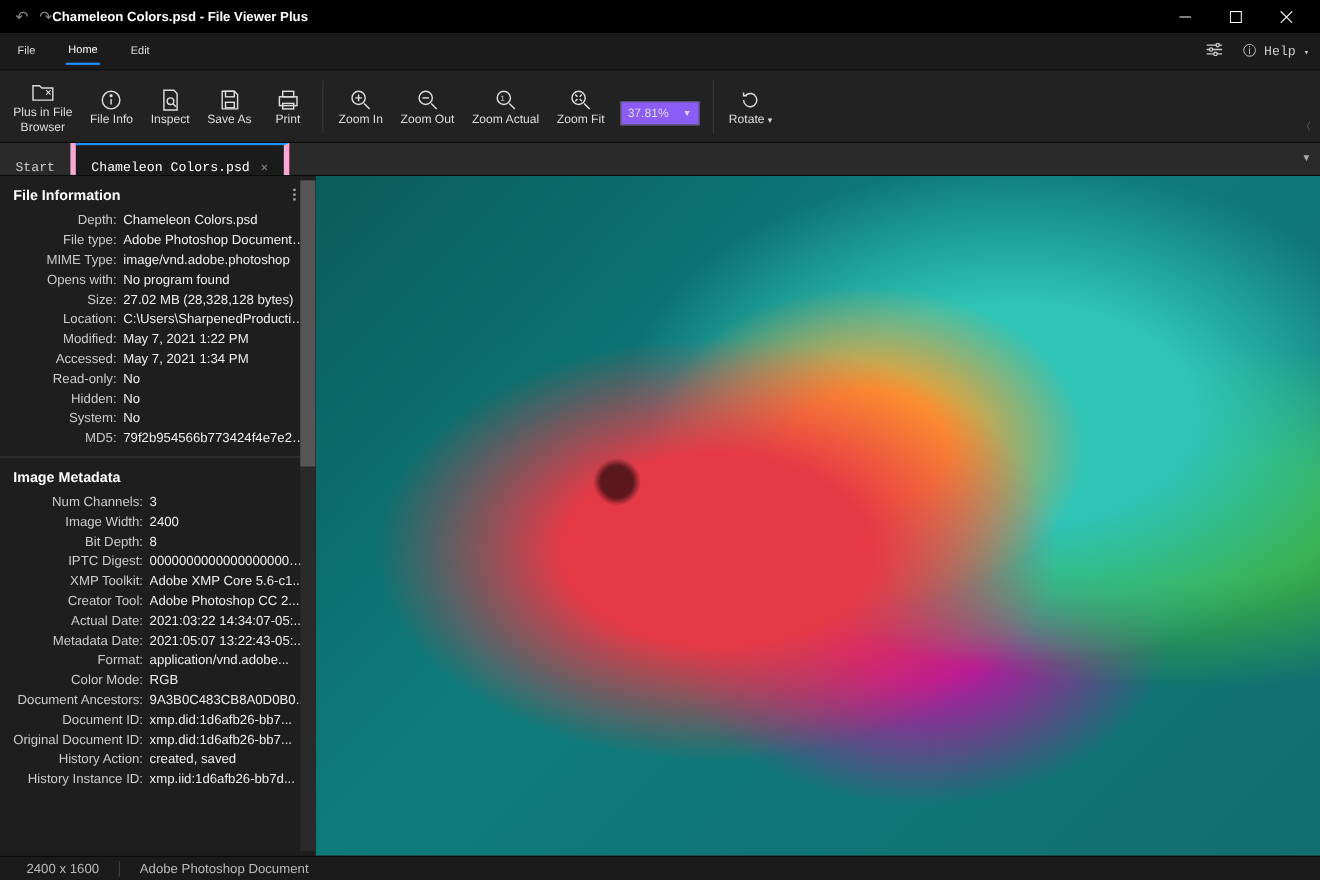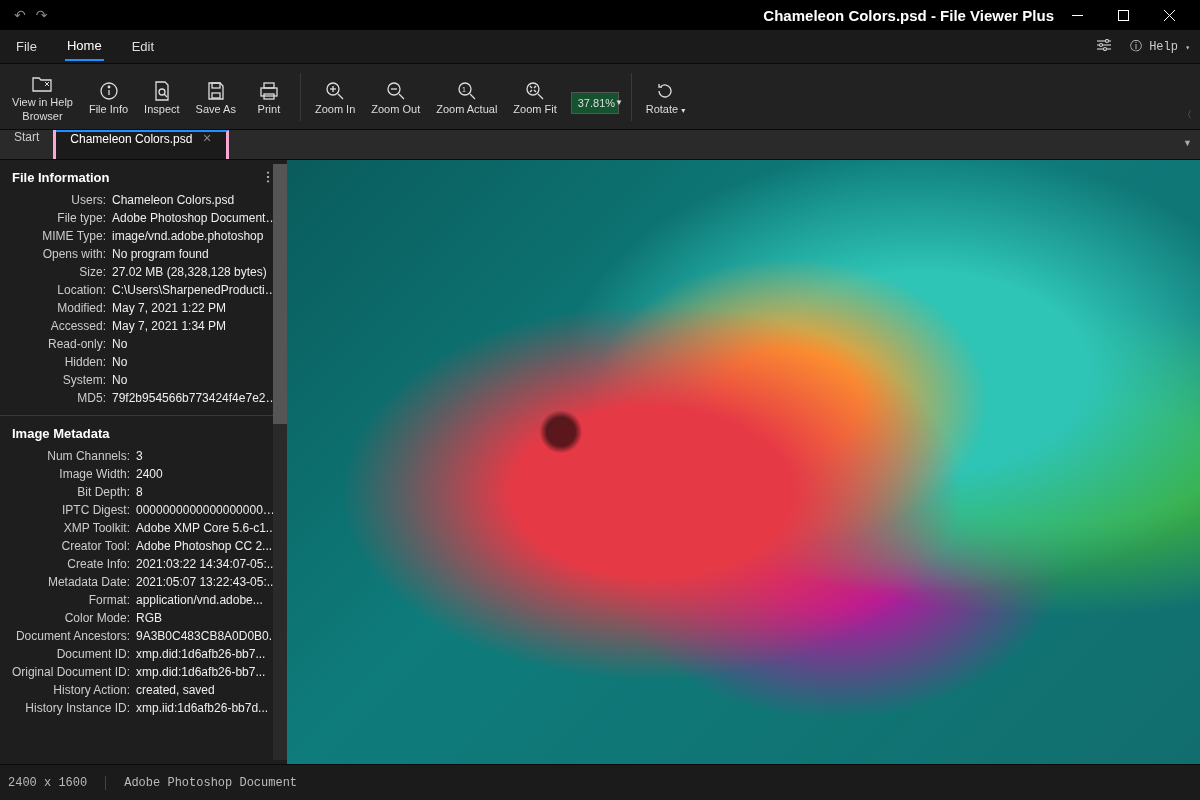--- a/index.html
+++ b/index.html
@@ -18,36 +18,36 @@
   .titlebar {
     height: 30px;
     background: #000;
     display: flex;
     align-items: center;
     padding: 0 8px;
     color: #fff;
   }
   .titlebar .history { display:flex; gap:10px; padding-left:6px;}
   .titlebar .history span { color:#888; font-size:14px; cursor:default;}
-  .titlebar .title { flex:1; text-align:right; font-weight:600; font-size:15px;}
+  .titlebar .title { flex:1; text-align:left; font-weight:600; font-size:12px;}
   .win-controls { display:flex; gap:0;}
   .win-controls div { width:46px; height:30px; display:flex; align-items:center; justify-content:center; color:#fff;}
   .win-controls svg { width:11px; height:11px; stroke:#fff; fill:none; stroke-width:1;}
   
   .menubar {
     height: 34px;
     background: #1b1b1b;
     display:flex;
     align-items:center;
     padding: 0 14px;
     gap:26px;
     border-bottom:1px solid #0a0a0a;
     position:relative;
   }
-  .menubar .menu-item { color:#ddd; font-size:13px; padding:6px 2px; }
+  .menubar .menu-item { color:#ddd; font-size:10px; padding:6px 2px; }
   .menubar .menu-item.active { border-bottom:2px solid #1e90ff; color:#fff;}
   .menubar .right { position:absolute; right:10px; display:flex; align-items:center; gap:18px;font-family:Liberation Mono, monospace;}
   .menubar .right span { color:#ccc; font-size:12px;}
   
   .toolbar {
     height: 66px;
     background: #222;
     display:flex;
     align-items:center;
     padding: 0 4px;
@@ -65,37 +65,38 @@
     text-align:center;
     color:#ddd;
     font-size:11px;
     line-height:1.2;
     height:62px;
   }
   .tool .icon { height:24px; display:flex; align-items:center; justify-content:center;}
   .tool .icon svg { stroke:#ddd; fill:none; stroke-width:1.3;}
   .tool-sep { width:1px; background:#3a3a3a; height:48px; margin:0 6px;}
   .zoom-select {
-    width:48px; height:22px; background:#14532d; border:1px solid #555;
+    width:72px; height:22px; background:#8b5cf6; border:1px solid #555;
     display:flex; align-items:center; justify-content:space-between;
     padding:0 6px; color:#ddd; font-size:11px; margin-top:12px; margin-left:6px; margin-right:6px;
   }
   .toolbar .collapse { position:absolute; right:8px; top:44px; color:#888; font-size:10px;}
   
   .tabstrip {
     height: 30px;
     background:#2a2a2a;
     display:flex;
     align-items:stretch;
     border-bottom:1px solid #0a0a0a;
     position:relative;
   }
   .tab {
-    display:flex; align-items:flex-start; padding:0 14px; color:#ccc; font-size:12px;
-    border-right:3px solid #f9a8d4;
+    display:flex; align-items:flex-end; padding:0 14px; color:#ccc; font-size:12px;
+    border-right:5px solid #f9a8d4;
+    font-family:Liberation Mono, monospace;
   }
   .tab.active { background:#1b1b1b; border-top:2px solid #1e90ff; color:#fff;}
   .tab .close { margin-left:10px; color:#888; font-size:11px;}
   .tabstrip .tab-menu { position:absolute; right:8px; top:8px; color:#aaa; font-size:9px;}
   
   .main { flex:1; display:flex; overflow:hidden; }
   .sidebar {
     width:287px; background:#1e1e1e; overflow-y:auto; position:relative;
   }
   .panel-header {
@@ -116,23 +117,23 @@
       radial-gradient(circle at 30% 45%, rgba(0,0,0,0.6) 2%, transparent 3%),
       radial-gradient(ellipse at 40% 55%, #e63946 18%, transparent 40%),
       radial-gradient(ellipse at 55% 40%, #ff9e2c 10%, transparent 28%),
       radial-gradient(ellipse at 70% 35%, #2ec4b6 18%, transparent 40%),
       radial-gradient(ellipse at 85% 50%, #3cb043 14%, transparent 36%),
       radial-gradient(ellipse at 60% 65%, #b5179e 10%, transparent 30%),
       linear-gradient(135deg, #0a5c5c 0%, #0e7c7b 40%, #126e6e 100%);
   }
   
   .statusbar {
-    height:36px; background:#1b1b1b; border-top:1px solid #0a0a0a;
-    display:flex; align-items:center; padding:0 8px; gap:18px;
-    color:#bbb; font-size:12px;font-family:Liberation Mono, monospace;
+    height:22px; background:#1b1b1b; border-top:1px solid #0a0a0a;
+    display:flex; align-items:center; padding:0 24px; gap:18px;
+    color:#bbb; font-size:12px;
   }
   .statusbar .sep { width:1px; height:14px; background:#444;}
   
   .sb-track { position:absolute; top:4px; right:0; width:14px; height:calc(100% - 8px); background:#2a2a2a;}
   .sb-thumb { position:absolute; right:0; top:4px; width:14px; height:260px; background:#555;}
 </style>
 </head>
 <body>
 
 <div class="titlebar">
@@ -181,21 +182,21 @@
 </div>
 
 <div class="toolbar">
   <div class="tool">
     <div class="icon">
         <svg width="22" height="18" viewBox="0 0 22 18">
           <path d="M2 3h6l2 2h10v11H2z"></path>
           <path d="M14 7l4 4M18 7l-4 4" stroke-width="1"></path>
         </svg>
       </div>
-    <div style="white-space:pre-line">View in Help
+    <div style="white-space:pre-line">Plus in File
 Browser</div>
   </div>
   <div class="tool">
     <div class="icon">
         <svg width="20" height="20" viewBox="0 0 20 20">
           <circle cx="10" cy="10" r="8"></circle>
           <line x1="10" y1="9" x2="10" y2="14"></line>
           <circle cx="10" cy="6" r="0.8" fill="#ddd"></circle>
         </svg>
       </div>
@@ -302,21 +303,21 @@
 </div>
 
 <div class="main">
   <div class="sidebar">
     <div class="panel-header">
       <span>File Information</span>
       <span class="more">⋯</span>
     </div>
     <div id="file-info-rows">
         <div class="kv">
-          <div class="k">Users:</div>
+          <div class="k">Depth:</div>
           <div class="v">Chameleon Colors.psd</div>
         </div>
         <div class="kv">
           <div class="k">File type:</div>
           <div class="v">Adobe Photoshop Document (....</div>
         </div>
         <div class="kv">
           <div class="k">MIME Type:</div>
           <div class="v">image/vnd.adobe.photoshop</div>
         </div>
@@ -380,21 +381,21 @@
         </div>
         <div class="kv kv2">
           <div class="k">XMP Toolkit:</div>
           <div class="v">Adobe XMP Core 5.6-c1...</div>
         </div>
         <div class="kv kv2">
           <div class="k">Creator Tool:</div>
           <div class="v">Adobe Photoshop CC 2...</div>
         </div>
         <div class="kv kv2">
-          <div class="k">Create Info:</div>
+          <div class="k">Actual Date:</div>
           <div class="v">2021:03:22 14:34:07-05:...</div>
         </div>
         <div class="kv kv2">
           <div class="k">Metadata Date:</div>
           <div class="v">2021:05:07 13:22:43-05:...</div>
         </div>
         <div class="kv kv2">
           <div class="k">Format:</div>
           <div class="v">application/vnd.adobe...</div>
         </div>

